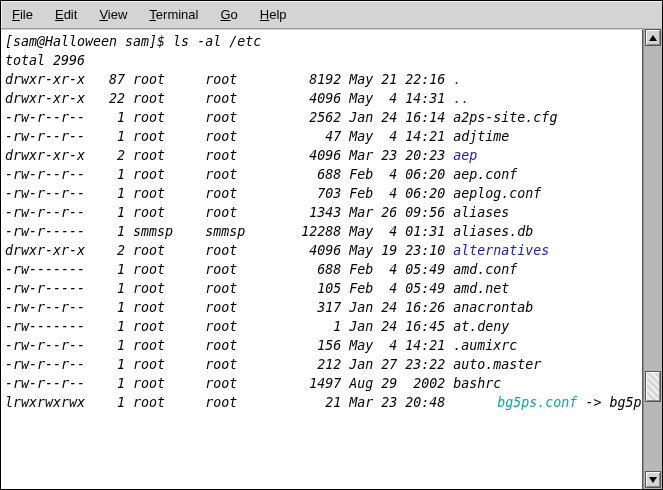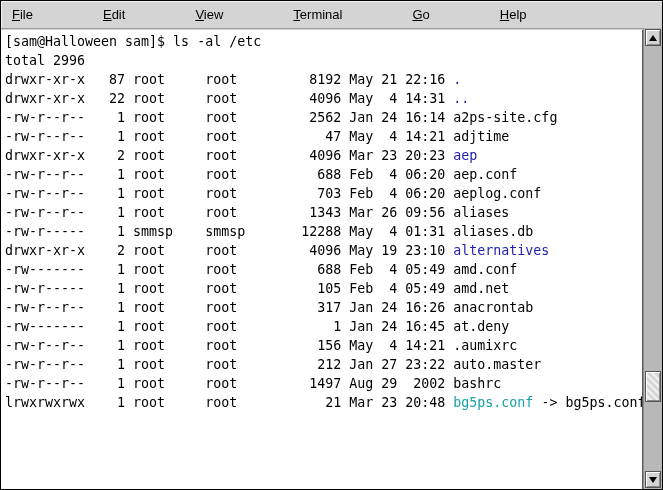--- a/index.html
+++ b/index.html
@@ -11,43 +11,44 @@
     background:#d4d4d4;
     font-family:"Liberation Sans", sans-serif;
     overflow:hidden;
   }
   
   .menubar{
     position:absolute;top:0;left:0;right:0;height:28px;
     background:var(--menubar-bg,#d4d4d4);
     box-shadow:inset 0 1px 0 #f2f2f2, inset 1px 0 0 #f2f2f2;
     border-bottom:1px solid #9a9a9a;
-    display:flex;align-items:center;gap:48px;
+    display:flex;align-items:center;
   }
   .menu-item{
     padding:0 11px;
     font-size:13px;color:#000;line-height:27px;
     cursor:default;white-space:nowrap;
   }
   .menu-item .mn{text-decoration:underline;}
   
   .terminal{
     position:absolute;top:29px;left:0;right:19px;bottom:0;
     background:var(--terminal-bg,#fff);
     border-right:1px solid #5a5a5a;
     padding:2px 0 0 4px;
     overflow:hidden;
     font-family:"DejaVu Sans Mono","Liberation Mono",monospace;
     font-size:13.3px;
     line-height:19px;
     color:var(--text,#000);
+    font-style:italic;
   }
   .line{white-space:pre;height:19px;}
   .name-dir{color:var(--directory,#2121b5);}
-  .name-link{color:var(--symlink,#18a2a2);}
+  .name-link{color:var(--symlink,#18a2a2);margin-left:44px;}
   .name-file{color:var(--text,#000);}
   
   .scrollbar{
     position:absolute;top:27px;right:0;bottom:0;width:19px;
     background:#b8b8b8;
     border-left:1px solid #8c8c8c;
   }
   .sb-btn{
     position:absolute;left:1px;right:1px;height:17px;
     background:#d4d4d4;

